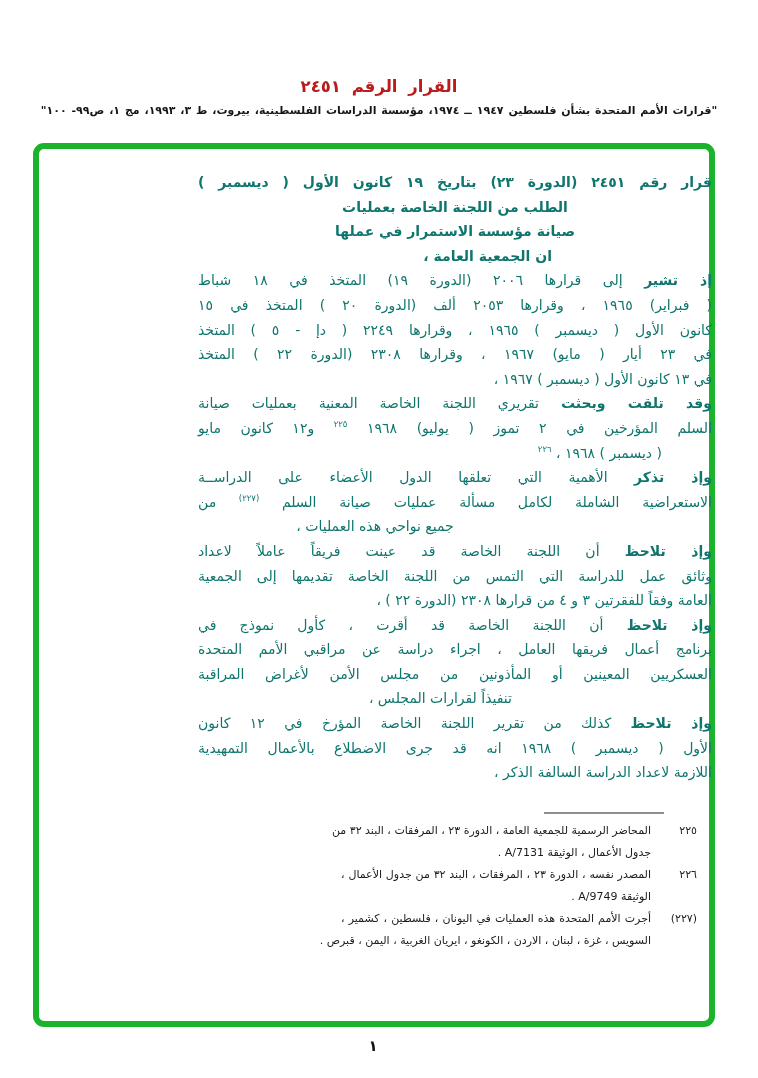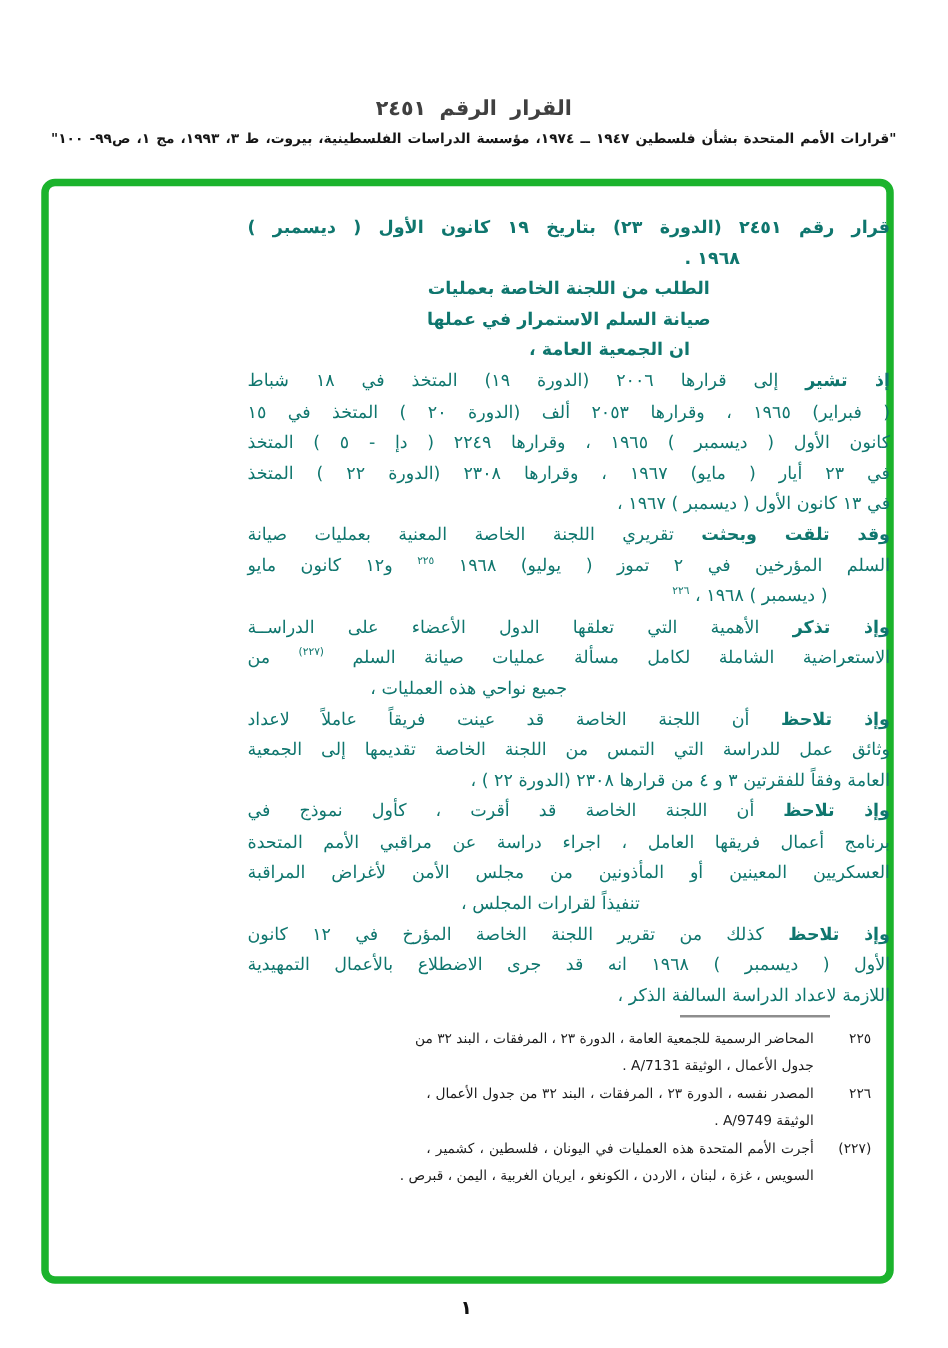--- a/index.html
+++ b/index.html
@@ -5,21 +5,21 @@
   html,body{
     margin:0;padding:0;width:758px;height:1078px;overflow:hidden;
     background:#ffffff;
     font-family:"DejaVu Sans",sans-serif;
   }
   .page{position:absolute;inset:0;width:758px;height:1078px;background:#fff;color:#1a1a1a;}
 
   
   .hdr-title{
     position:absolute;top:77px;left:0;width:758px;text-align:center;
-    direction:rtl;font-size:16.5px;font-weight:bold;word-spacing:5px;color:#404040;
+    direction:rtl;font-size:16.5px;font-weight:bold;word-spacing:5px;color:#b91c1c;
   }
   .hdr-src{
     position:absolute;top:104px;left:0;width:758px;text-align:center;
     direction:rtl;font-size:11px;font-weight:bold;word-spacing:1px;
     white-space:nowrap;color:#161616;
   }
 
   
   .frame{
     position:absolute;left:33px;top:143px;width:682px;height:884px;
@@ -67,23 +67,22 @@
 
 <div class="page">
 
   <div class="hdr-title">القرار الرقم  ٢٤٥١</div>
   <div class="hdr-src">"قرارات الأمم المتحدة بشأن فلسطين ١٩٤٧ ــ ١٩٧٤، مؤسسة الدراسات الفلسطينية، بيروت، ط ٣، ١٩٩٣، مج ١، ص٩٩- ١٠٠"</div>
 
   <div class="frame"></div>
 
   <div class="column">
       <div class="ln j"><span class="b">قرار رقم ٢٤٥١ (الدورة ٢٣) بتاريخ ١٩ كانون الأول ( ديسمبر )</span></div>
-      <div class="ln e" style="margin-right: 120px;"><span class="b">١٩٦٨ .</span></div>
       <div class="ln c"><span class="b">الطلب من اللجنة الخاصة بعمليات</span></div>
-      <div class="ln c"><span class="b">صيانة السلم الاستمرار في عملها</span></div>
+      <div class="ln c"><span class="b">صيانة مؤسسة الاستمرار في عملها</span></div>
       <div class="ln e" style="margin-right: 160px;"><span class="b">ان الجمعية العامة ،</span></div>
       <div class="ln j"><span class="b">إذ تشير</span><span> إلى قرارها ٢٠٠٦ (الدورة ١٩) المتخذ في ١٨ شباط</span></div>
       <div class="ln j"><span>( فبراير) ١٩٦٥ ، وقرارها ٢٠٥٣ ألف (الدورة ٢٠ ) المتخذ في ١٥</span></div>
       <div class="ln j"><span>كانون الأول ( ديسمبر ) ١٩٦٥ ، وقرارها ٢٢٤٩ ( دإ - ٥ ) المتخذ</span></div>
       <div class="ln j"><span>في ٢٣ أيار ( مايو) ١٩٦٧ ، وقرارها ٢٣٠٨ (الدورة ٢٢ ) المتخذ</span></div>
       <div class="ln e"><span>في ١٣ كانون الأول ( ديسمبر ) ١٩٦٧ ،</span></div>
       <div class="ln j"><span class="b">وقد تلقت وبحثت</span><span> تقريري اللجنة الخاصة المعنية بعمليات صيانة</span></div>
       <div class="ln j"><span>السلم المؤرخين في ٢ تموز ( يوليو) ١٩٦٨ </span><sup>٢٢٥</sup><span> و١٢ كانون مايو</span></div>
       <div class="ln e" style="margin-right: 50px;"><span>( ديسمبر ) ١٩٦٨ ، </span><sup>٢٢٦</sup></div>
       <div class="ln j"><span class="b">وإذ تذكر</span><span> الأهمية التي تعلقها الدول الأعضاء على الدراســة</span></div>

